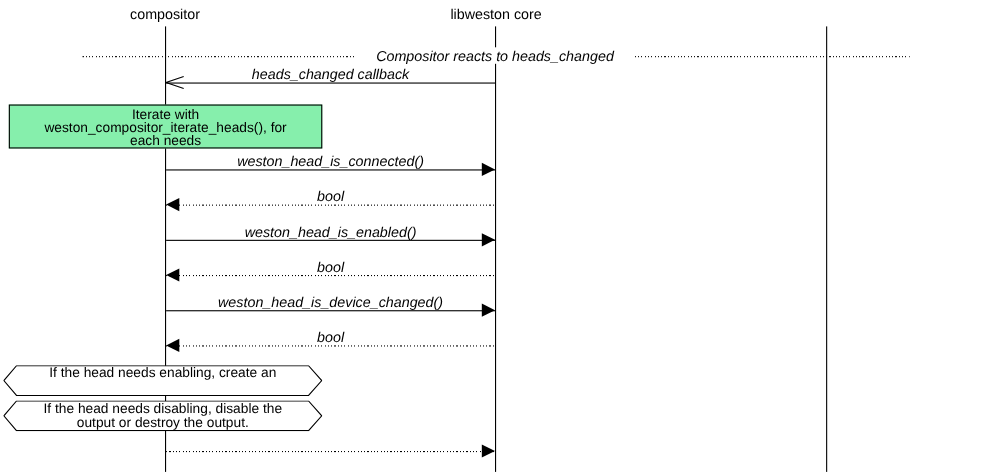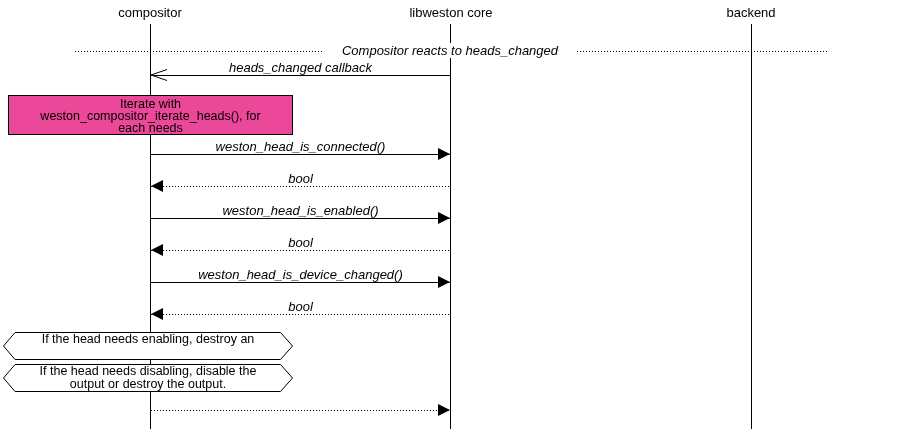--- a/index.html
+++ b/index.html
@@ -82,21 +82,21 @@
   }
   .open-head {
     position: absolute;
     z-index: 2;
   }
   .note-box {
     position: absolute;
     left: 8px; top: 95px;
     width: 283px; height: 36px;
     border: 1px solid #000000;
-    background: #ec4899;
+    background: #86efac;
     text-align: center;
     font-size: 12.5px;
     line-height: 12px;
     padding-top: 2px;
     z-index: 2;
   }
   .hex {
     position: absolute;
     left: 3px;
     width: 290px;
@@ -115,21 +115,20 @@
   }
   .note-line, .hex-line { display: block; }
 </style>
 </head>
 <body>
 
 <div id="stage">
 
   <div class="participant-label" style="left:75px">compositor</div>
   <div class="participant-label" style="left:376px">libweston core</div>
-  <div class="participant-label" style="left:676px">backend</div>
 
   <div class="lifeline" style="left:150px"></div>
   <div class="lifeline" style="left:450px"></div>
   <div class="lifeline" style="left:751px"></div>
 
   <div class="dotted-line" style="left:75px;top:51px;width:248px"></div>
   <div class="dotted-line" style="left:577px;top:51px;width:250px"></div>
   <div class="divider-label">Compositor reacts to heads_changed</div>
 
   <div class="msg-label" style="top:61px">heads_changed callback</div>
@@ -166,21 +165,21 @@
 
   <div class="msg-label" style="top:300px">bool</div>
   <div class="dotted-line" style="left:151px;top:314px;width:299px"></div>
   <div class="head-left" style="left:151px;top:308px"></div>
 
   <div class="hex" style="top:332px">
     <svg width="290" height="28" viewBox="0 0 290 28">
       <polygon points="12,0.5 277.5,0.5 289.5,14 277.5,27.5 12,27.5 0.5,14" fill="#ffffff" stroke="#000000" stroke-width="1"></polygon>
     </svg>
     <div class="hex-text">
-      <span class="hex-line">If the head needs enabling, destroy an</span>
+      <span class="hex-line">If the head needs enabling, create an</span>
     </div>
   </div>
 
   <div class="hex" style="top:364px">
     <svg width="290" height="28" viewBox="0 0 290 28">
       <polygon points="12,0.5 277.5,0.5 289.5,14 277.5,27.5 12,27.5 0.5,14" fill="#ffffff" stroke="#000000" stroke-width="1"></polygon>
     </svg>
     <div class="hex-text">
       <span class="hex-line">If the head needs disabling, disable the</span>
       <span class="hex-line">output or destroy the output.</span>

